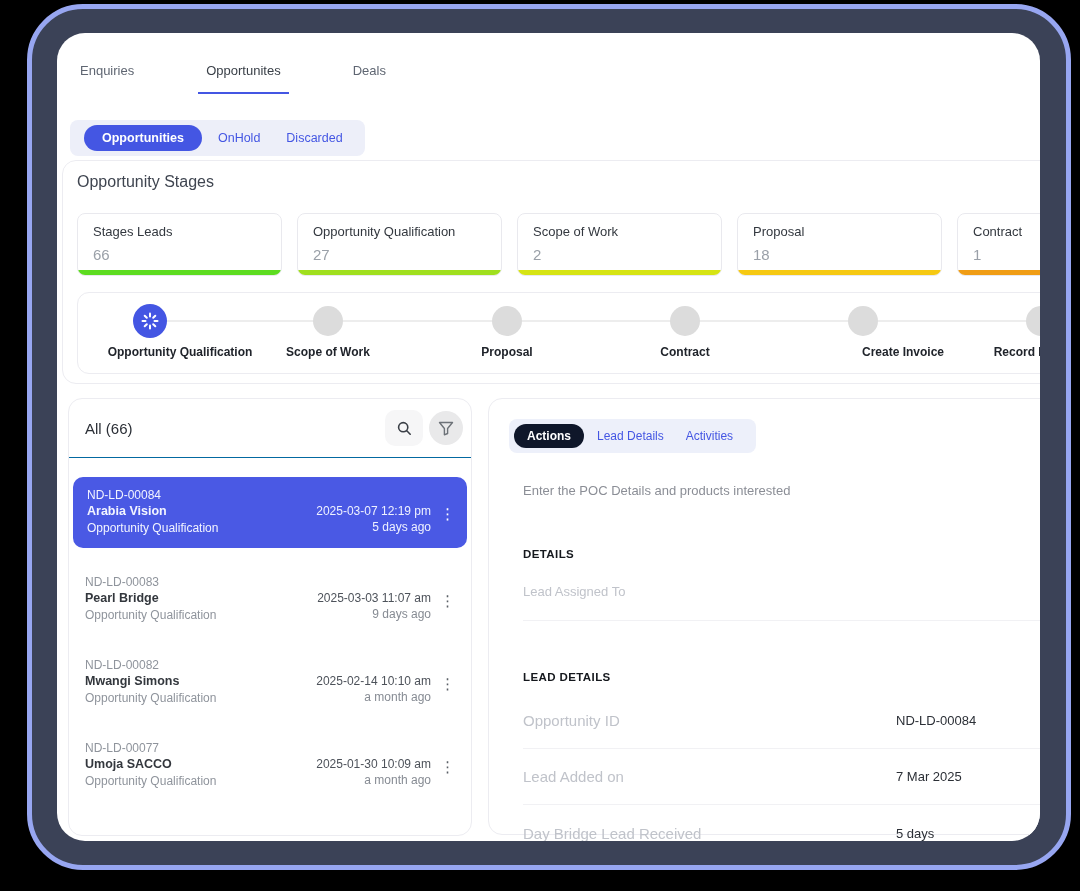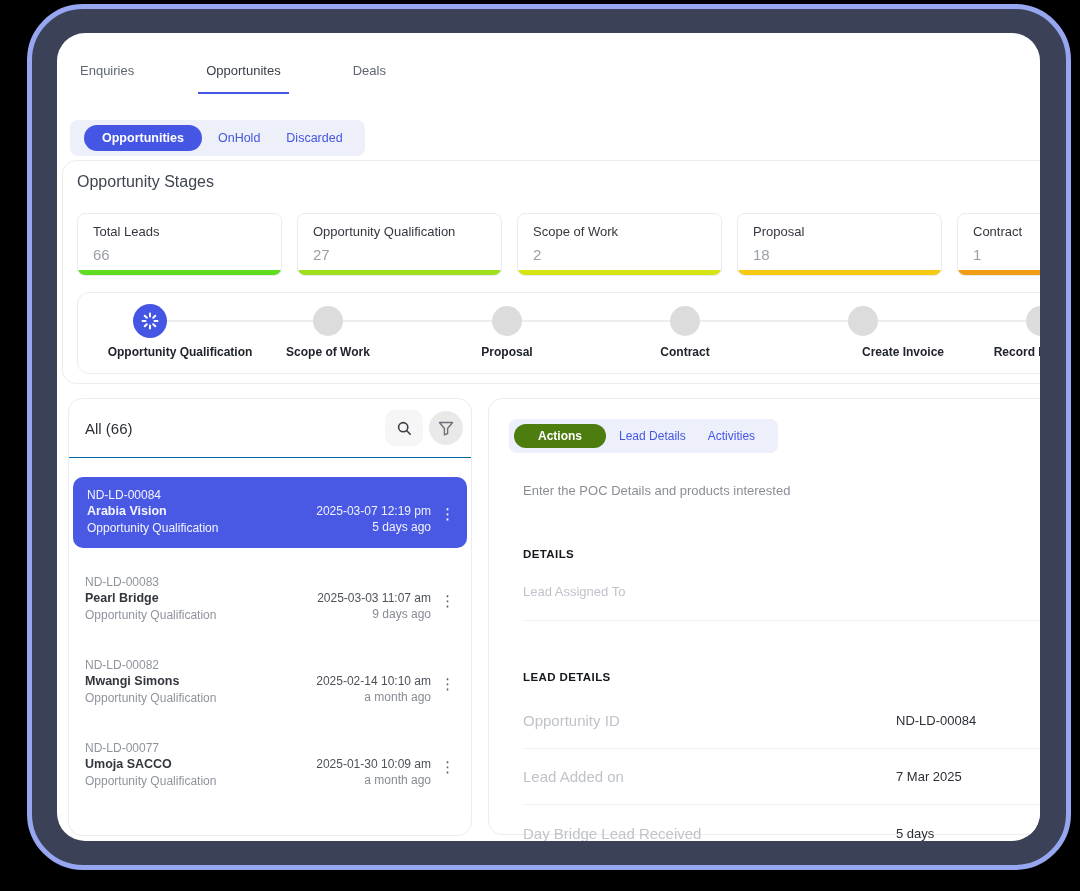--- a/index.html
+++ b/index.html
@@ -72,21 +72,21 @@
   .kebab { position:absolute; right:12px; top:40px; font-size:15px; color:#5a5f66;
     letter-spacing:0; cursor:pointer; line-height:14px; }
   .selected .kebab { color:#ffffff; top:30px; }
 
   
   .detail-panel { position:absolute; left:431px; top:365px; width:640px; height:437px;
     border:1px solid #ececf1; border-radius:14px; background:#fff; }
   .detail-tabs { position:absolute; left:20px; top:20px; display:inline-flex; align-items:center;
     gap:4px; background:#edf0fa; border-radius:8px; padding:5px 14px 5px 5px; }
   .detail-tab { font-size:12px; color:#4456e3; padding:4px 9px; border-radius:13px; cursor:pointer; }
-  .detail-tab.active { background:#4d7c0f; color:#fff; padding:5px 24px; font-weight:bold; }
+  .detail-tab.active { background:#0f172a; color:#fff; padding:5px 13px; font-weight:bold; }
   .dp-content { position:absolute; left:34px; top:54px; width:572px; }
   .dp-instruction { margin-top:30px; font-size:13px; color:#8b8e96; }
   .dp-heading { margin-top:50px; font-size:11.5px; font-weight:bold; letter-spacing:0.4px; color:#15181d; }
   .dp-field { margin-top:24px; padding-bottom:21px; border-bottom:1px solid #f1f1f4;
     font-size:13px; color:#c0c3ca; cursor:text; }
   .dp-rows { margin-top:10px; }
   .dp-row { display:flex; align-items:center; height:56px; border-bottom:1px solid #f1f1f4; }
   .dp-row:last-child { border-bottom:none; }
   .dp-row-label { width:373px; font-size:15px; color:#c0c3ca; }
   .dp-row-value { font-size:13px; color:#2b2f36; }
@@ -110,21 +110,21 @@
       <div class="view-tab active">Opportunities</div>
       <div class="view-tab">OnHold</div>
       <div class="view-tab">Discarded</div>
     </div>
 
     <div class="stages-card">
       <div class="stages-title">Opportunity Stages</div>
 
       <div class="stage-cards">
         <div class="stage-card">
-          <div class="stage-label">Total Leads</div>
+          <div class="stage-label">Stages Leads</div>
           <div class="stage-value">66</div>
           <div class="stage-bar" style="background: rgb(93, 220, 32);"></div>
         </div>
         <div class="stage-card">
           <div class="stage-label">Opportunity Qualification</div>
           <div class="stage-value">27</div>
           <div class="stage-bar" style="background: rgb(160, 223, 30);"></div>
         </div>
         <div class="stage-card">
           <div class="stage-label">Scope of Work</div>

